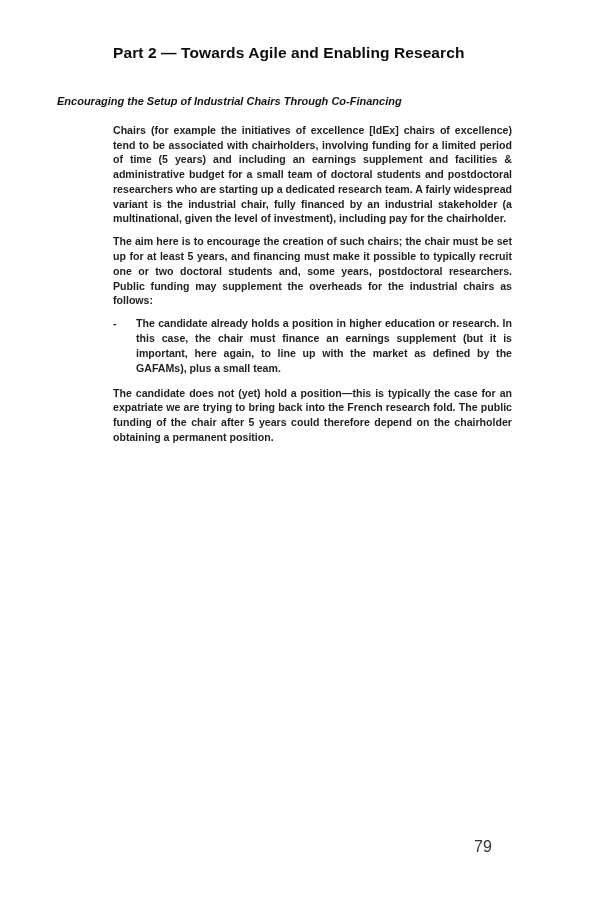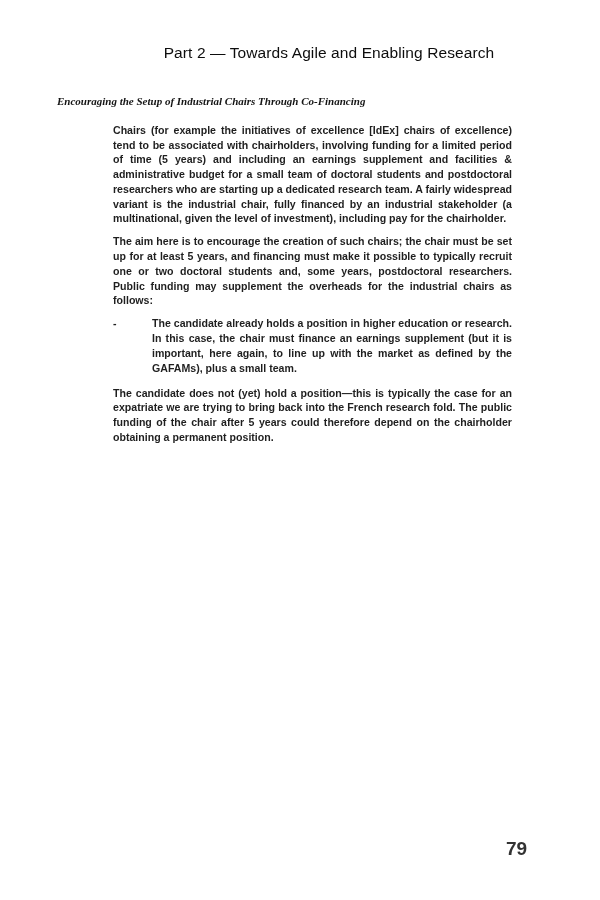--- a/index.html
+++ b/index.html
@@ -10,34 +10,33 @@
   }
   .sheet {
     position: relative;
     width: 600px; height: 900px;
     background: #ffffff;
     overflow: hidden;
   }
   .doc-title {
     position: absolute;
     top: 44px; left: 113px; width: 432px;
-    text-align: center;
+    text-align: left;
     font-size: 15.5px;
-    font-weight: 400;
+    font-weight: 700;
     letter-spacing: 0.1px;
     color: #0d0d0d;
   }
   .section-heading {
     position: absolute;
     top: 95px; left: 57px; width: 470px;
     font-size: 11px;
     font-weight: 700;
     font-style: italic;
     color: #141414;
-    font-family: Liberation Serif, serif;
   }
   .body-block {
     position: absolute;
     top: 123px; left: 113px; width: 399px;
     font-size: 10.6px;
     line-height: 14.7px;
     text-align: justify;
     color: #1f1f1f;
     font-weight: bold;
   }
@@ -46,27 +45,26 @@
     display: flex;
     margin-bottom: 10.5px;
   }
   .bullet-marker {
     flex: 0 0 23px;
     text-align: left;
   }
   .bullet-text {
     flex: 1 1 auto;
     text-align: justify;
-    margin-left: 16px;
   }
   .page-number {
     position: absolute;
-    top: 838px; left: 506px;
-    font-size: 19px;
-    font-weight: 700;
+    top: 838px; left: 474px;
+    font-size: 16px;
+    font-weight: 400;
     color: #333333;
   }
 </style>
 </head>
 <body>
 
 <div class="sheet">
 
   <h1 class="doc-title">Part 2 — Towards Agile and Enabling Research</h1>
 

